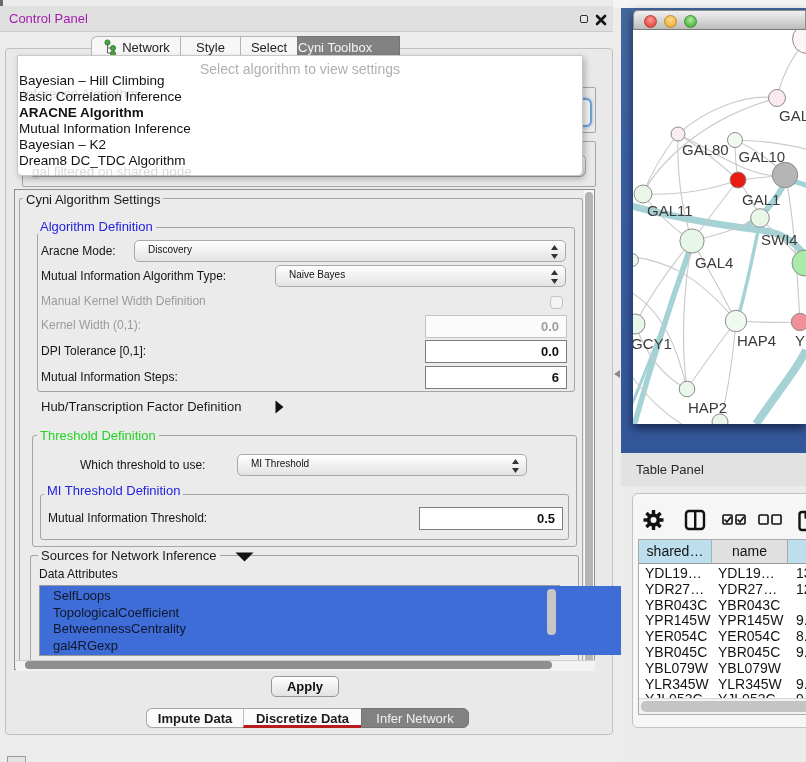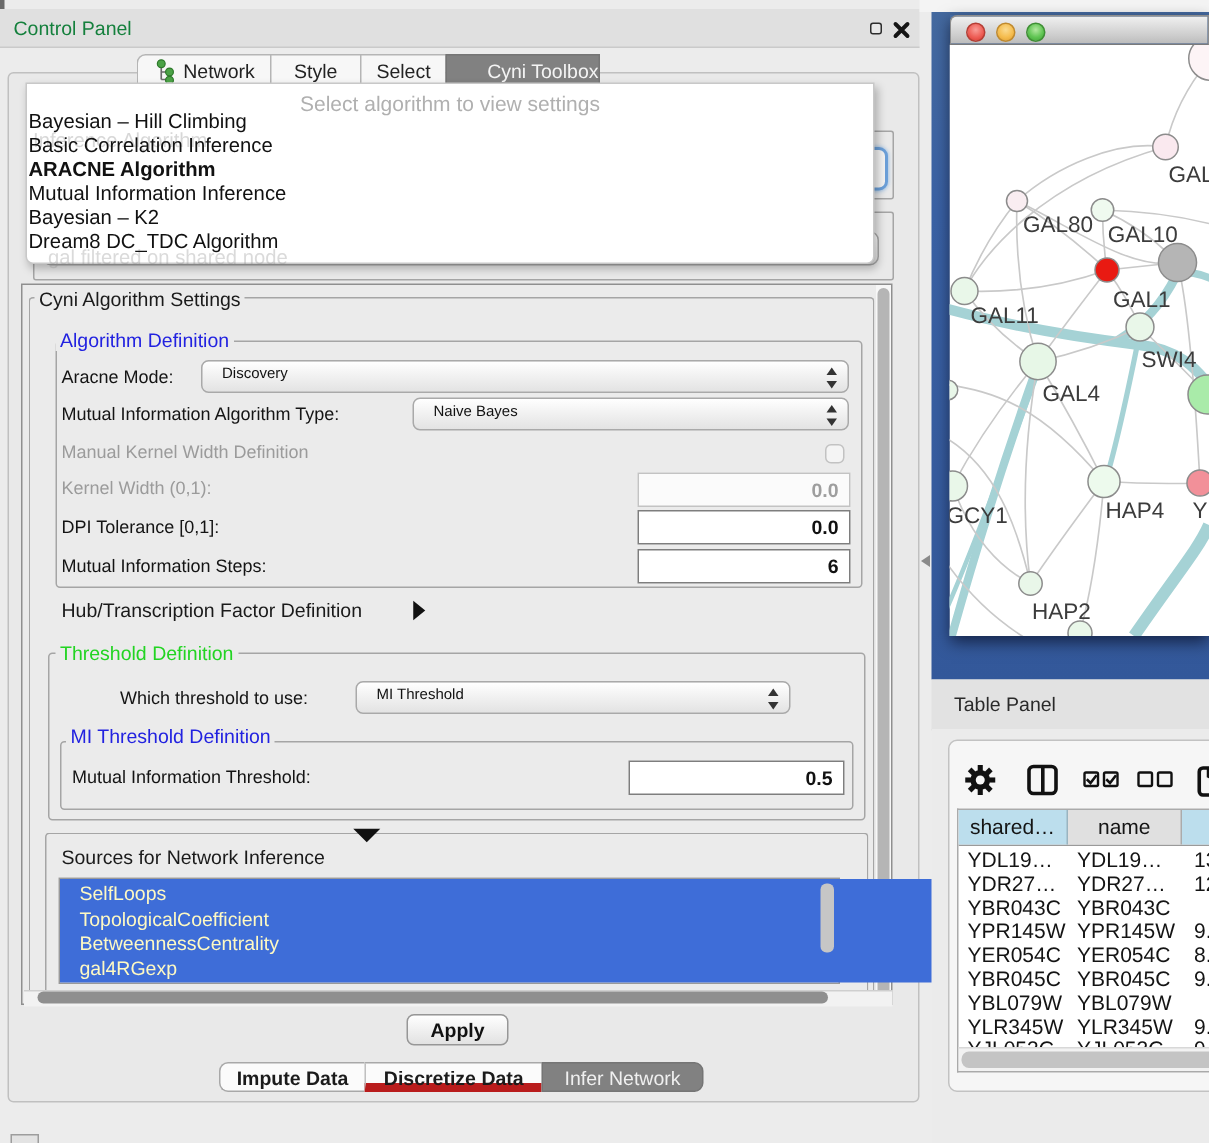--- a/index.html
+++ b/index.html
@@ -14,42 +14,42 @@
 .combo .ct{position:absolute;left:13px;top:3px;font-size:10px;color:#111;}
 .combo .ar{position:absolute;right:6px;top:3px;width:9px;height:16px;}
 .fld{position:absolute;height:23px;background:#fff;border:1px solid #7e7e7e;box-sizing:border-box;
   font-size:13px;font-weight:bold;color:#111;text-align:right;padding:3px 7px 0 0;}
 </style>
 </head>
 <body>
 
 <div class="abs" style="left:0;top:0;width:3px;height:7px;background:#6a6a6a;"></div>
 <div class="abs" id="titlebar" style="left:0;top:6px;width:613px;height:25px;background:#e0e0e0;border-bottom:1px solid #cacaca;">
-  <div class="abs" style="left:9px;top:0;height:25px;line-height:25px;font-size:13px;color:#15803d;">Control Panel</div>
+  <div class="abs" style="left:9px;top:0;height:25px;line-height:25px;font-size:13px;color:#a21caf;">Control Panel</div>
   <div class="abs" style="left:580px;top:9px;width:6px;height:6px;border:1.5px solid #2d2d2d;border-radius:2px;background:#e8e8e8;"></div>
   <svg class="abs" style="left:595px;top:8px;" width="12" height="12" viewBox="0 0 12 12">
     <path d="M2 2 L10 10 M10 2 L2 10" stroke="#151515" stroke-width="2.6" stroke-linecap="round"></path>
   </svg>
 </div>
 
 <div class="abs" style="left:5px;top:48px;width:606px;height:685px;background:#e9e9e9;border:1px solid #c0c0c0;border-radius:4px;"></div>
 
 <div class="abs" style="left:91px;top:36px;height:21px;z-index:2;display:flex;font-size:13px;color:#222;">
   <div style="width:89px;background:#f7f7f7;border:1px solid #b5b5b5;border-right:none;border-radius:6px 0 0 0;box-sizing:border-box;display:flex;align-items:center;justify-content:center;">
     <svg width="13" height="16" viewBox="0 0 13 16" style="margin-right:5px;margin-left:2px;">
       <path d="M3.5 5 L3.5 14 M3.5 9 L8.5 9 M3.5 14 L8.5 14" stroke="#6a6a6a" stroke-width="1.1" fill="none"></path>
       <circle cx="3.5" cy="3.5" r="2.6" fill="#4ba246" stroke="#2f7a2c" stroke-width="0.8"></circle>
       <circle cx="9" cy="9" r="2.6" fill="#4ba246" stroke="#2f7a2c" stroke-width="0.8"></circle>
       <circle cx="9" cy="14.5" r="2.6" fill="#4ba246" stroke="#2f7a2c" stroke-width="0.8"></circle>
     </svg>
       <span style="margin-top:1px;">Network</span>
     </div>
   <div style="width:60px;background:#f7f7f7;border:1px solid #b5b5b5;border-right:none;box-sizing:border-box;text-align:center;line-height:21px;">Style</div>
   <div style="width:57px;background:#f7f7f7;border:1px solid #b5b5b5;border-right:none;box-sizing:border-box;text-align:center;line-height:21px;">Select</div>
-  <div style="width:103px;background:#818181;border:1px solid #757575;box-sizing:border-box;text-align:right;line-height:21px;color:#f4f4f4;">Cyni Toolbox</div>
+  <div style="width:103px;background:#818181;border:1px solid #757575;box-sizing:border-box;text-align:left;line-height:21px;color:#f4f4f4;">Cyni Toolbox</div>
 </div>
 
 <div class="group" style="left:22px;top:87px;width:572px;height:44px;border-radius:2px;"></div>
 <div class="abs" style="left:300px;top:98px;width:288px;height:25px;border:2px solid #6b9fd8;border-radius:6px;background:#f2f2f2;box-shadow:0 0 3px #86b3e2;"></div>
 <div class="group" style="left:22px;top:141px;width:572px;height:44px;border-radius:2px;"></div>
 <div class="combo" style="left:28px;top:154px;width:558px;height:23px;border-radius:6px;"></div>
 
 <div class="abs" style="left:14px;top:189px;width:581px;height:481px;border:1px solid #8f8f8f;background:#ebebeb;box-sizing:border-box;"></div>
 
 <div class="abs" style="left:584px;top:190px;width:10px;height:479px;background:#f7f7f7;"></div>
@@ -100,43 +100,43 @@
       <path d="M4.5 1 L8 6 L1 6 Z" fill="#333"></path>
       <path d="M4.5 15 L8 10 L1 10 Z" fill="#333"></path>
     </svg>
 </div>
 <div class="group" style="left:40px;top:494px;width:527px;height:44px;"></div>
 <div class="gtitle" style="left:44px;top:484px;color:#2222e0;">MI Threshold Definition</div>
 <div class="lbl" style="left:48px;top:511px;">Mutual Information Threshold:</div>
 <div class="fld" style="left:419px;top:507px;width:144px;">0.5</div>
 
 <div class="abs" style="left:30px;top:555px;width:547px;height:114px;border:1px solid #a5a5a5;border-bottom:none;border-radius:3px 3px 0 0;"></div>
-<div class="gtitle" style="left:38px;top:549px;color:#1a1a1a;margin-top:16px;">Sources for Network Inference</div>
+<div class="gtitle" style="left:38px;top:549px;color:#1a1a1a;">Sources for Network Inference</div>
 <svg class="abs" style="left:235px;top:552px;z-index:3;" width="19" height="10" viewBox="0 0 19 10">
     <path d="M0.5 0.5 L18.5 0.5 L9.5 9.5 Z" fill="#111"></path>
   </svg>
 <div class="lbl" style="left:39px;top:567px;">Data Attributes</div>
 
 <div class="abs" style="left:39px;top:585px;width:521px;height:71px;background:#fff;border:1px solid #999;box-sizing:border-box;"></div>
-<div class="abs" style="left:40px;top:586px;width:588px;height:69px;background:#3e6dd8;color:#fef9c3;font-size:13px;overflow:hidden;">
+<div class="abs" style="left:40px;top:586px;width:588px;height:69px;background:#3e6dd8;color:#0f172a;font-size:13px;overflow:hidden;">
   <div style="padding:2px 0 0 13px;height:16.7px;box-sizing:border-box;">SelfLoops</div>
   <div style="padding:2px 0 0 13px;height:16.7px;box-sizing:border-box;">TopologicalCoefficient</div>
   <div style="padding:2px 0 0 13px;height:16.7px;box-sizing:border-box;">BetweennessCentrality</div>
   <div style="padding:2px 0 0 13px;height:16.7px;box-sizing:border-box;">gal4RGexp</div>
 </div>
 <div class="abs" style="left:547px;top:589px;width:9px;height:46px;background:#c6c6c6;border-radius:4px;"></div>
 
 <div class="abs" style="left:16px;top:660px;width:579px;height:10px;background:#f2f2f2;border-top:1px solid #cfcfcf;"></div>
 <div class="abs" style="left:25px;top:661px;width:527px;height:8px;background:#8f8f8f;border-radius:4px;"></div>
 
 <div class="abs" style="left:271px;top:676px;width:66px;height:19px;border:1px solid #979797;border-radius:5px;background:linear-gradient(#ffffff,#f0f0f0 50%,#e2e2e2);text-align:center;line-height:19px;font-size:13px;font-weight:bold;color:#111;">Apply</div>
 
 <div class="abs" style="left:146px;top:708px;height:20px;display:flex;font-size:13px;color:#1b1b1b;z-index:2;">
   <div style="width:97px;background:#fbfbfb;border:1px solid #a8a8a8;border-right:none;border-radius:6px 0 0 6px;box-sizing:border-box;text-align:center;line-height:19px;font-weight:bold;">Impute Data</div>
-  <div style="width:118px;background:#fbfbfb;border-top:1px solid #a8a8a8;border-bottom:6px solid #b91c1c;border-left:1px solid #c0c0c0;box-sizing:border-box;text-align:center;line-height:19px;font-weight:bold;">Discretize Data</div>
+  <div style="width:118px;background:#fbfbfb;border-top:1px solid #a8a8a8;border-bottom:3px solid #b91c1c;border-left:1px solid #c0c0c0;box-sizing:border-box;text-align:center;line-height:19px;font-weight:bold;">Discretize Data</div>
   <div style="width:108px;background:#818181;border:1px solid #757575;border-radius:0 6px 6px 0;box-sizing:border-box;text-align:center;line-height:19px;color:#f0f0f0;">Infer Network</div>
 </div>
 
 <div class="abs" style="left:7px;top:756px;width:17px;height:12px;border:1px solid #9d9d9d;background:#e3e3e3;"></div>
 
 <svg class="abs" style="left:614px;top:370px;" width="6" height="8" viewBox="0 0 6 8">
     <path d="M6 0 L0 4 L6 8 Z" fill="#8a8a8a"></path>
   </svg>
 
 <div class="abs" style="left:17px;top:55px;width:564px;height:119px;background:#fff;border:1px solid #c8c8c8;border-radius:0 0 5px 5px;box-shadow:2px 3px 6px rgba(0,0,0,0.25);z-index:10;">

